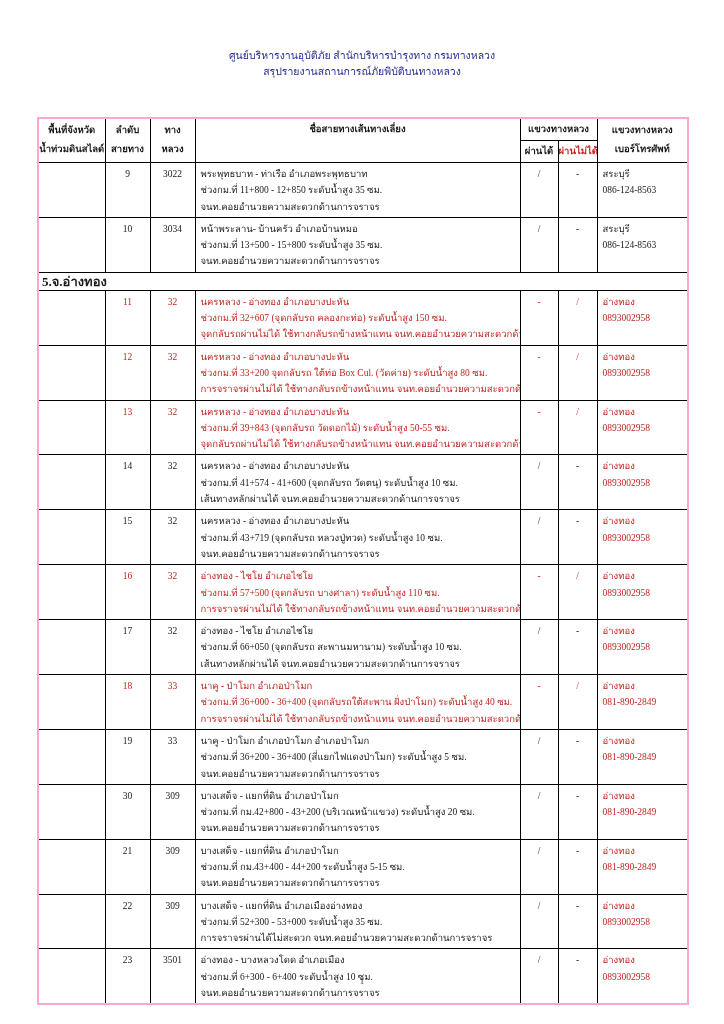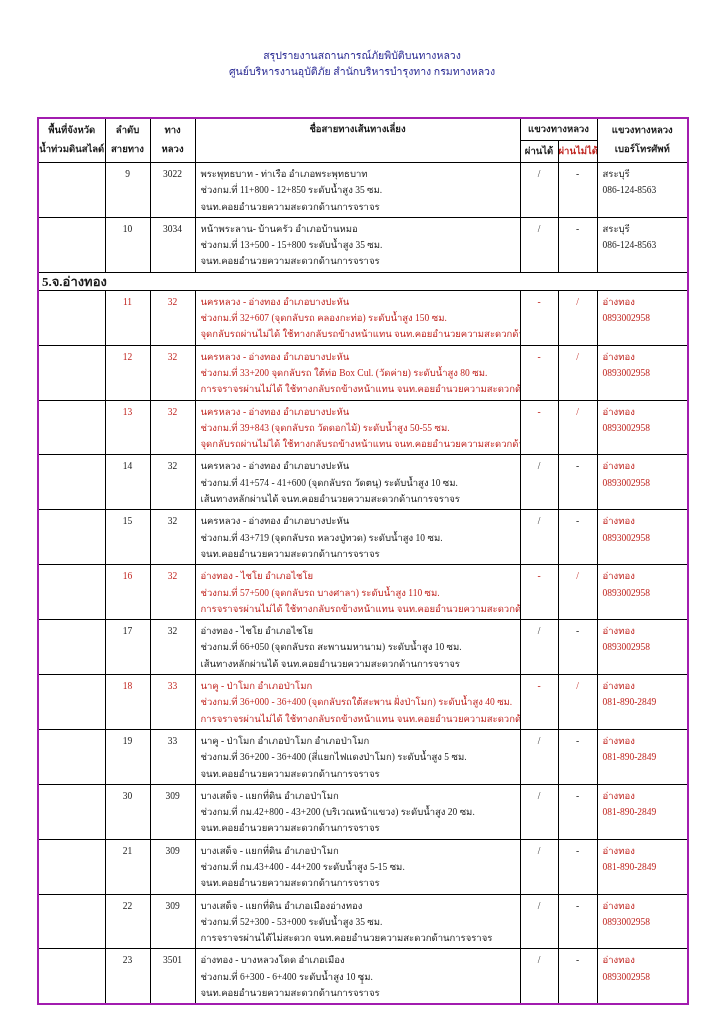--- a/index.html
+++ b/index.html
@@ -17,21 +17,21 @@
   .titleblock .t4 b{font-weight:bold;}
   .report-table{
     position:absolute;top:117px;left:37px;
     width:650px;border-collapse:collapse;table-layout:fixed;
     font-size:9.5px;
   }
   .report-table th,.report-table td{
     border:1px solid #000;padding:0;vertical-align:top;
     overflow:hidden;white-space:nowrap;
   }
-  .report-table{border:2px solid #a21caf;}
+  .report-table{border:2px solid #f9a8d4;}
   th{font-weight:bold;text-align:center;line-height:21px;}
   th .h2line{line-height:19px;padding:2px 0;}
   th .h2line div{line-height:19px;}
   .col-area{width:67px;}
   .col-no{width:45px;}
   .col-hwy{width:45px;}
   .col-route{width:325px;}
   .col-pass{width:38px;}
   .col-nopass{width:39px;}
   .col-dist{width:91px;}
@@ -51,22 +51,22 @@
     position:absolute;top:976px;left:0;width:100%;
     text-align:center;font-size:9px;color:#333;
   }
 </style>
 </head>
 <body>
 
 <div class="page">
 
   <div class="titleblock">
+    <div>ศูนย์บริหารงานอุบัติภัย สำนักบริหารบำรุงทาง กรมทางหลวง</div>
     <div>สรุปรายงานสถานการณ์ภัยพิบัติบนทางหลวง</div>
-    <div>ศูนย์บริหารงานอุบัติภัย สำนักบริหารบำรุงทาง กรมทางหลวง</div>
   </div>
 
   <table class="report-table">
     <colgroup>
       <col class="col-area">
         <col class="col-no">
         <col class="col-hwy">
         <col class="col-route">
       <col class="col-pass">
         <col class="col-nopass">

